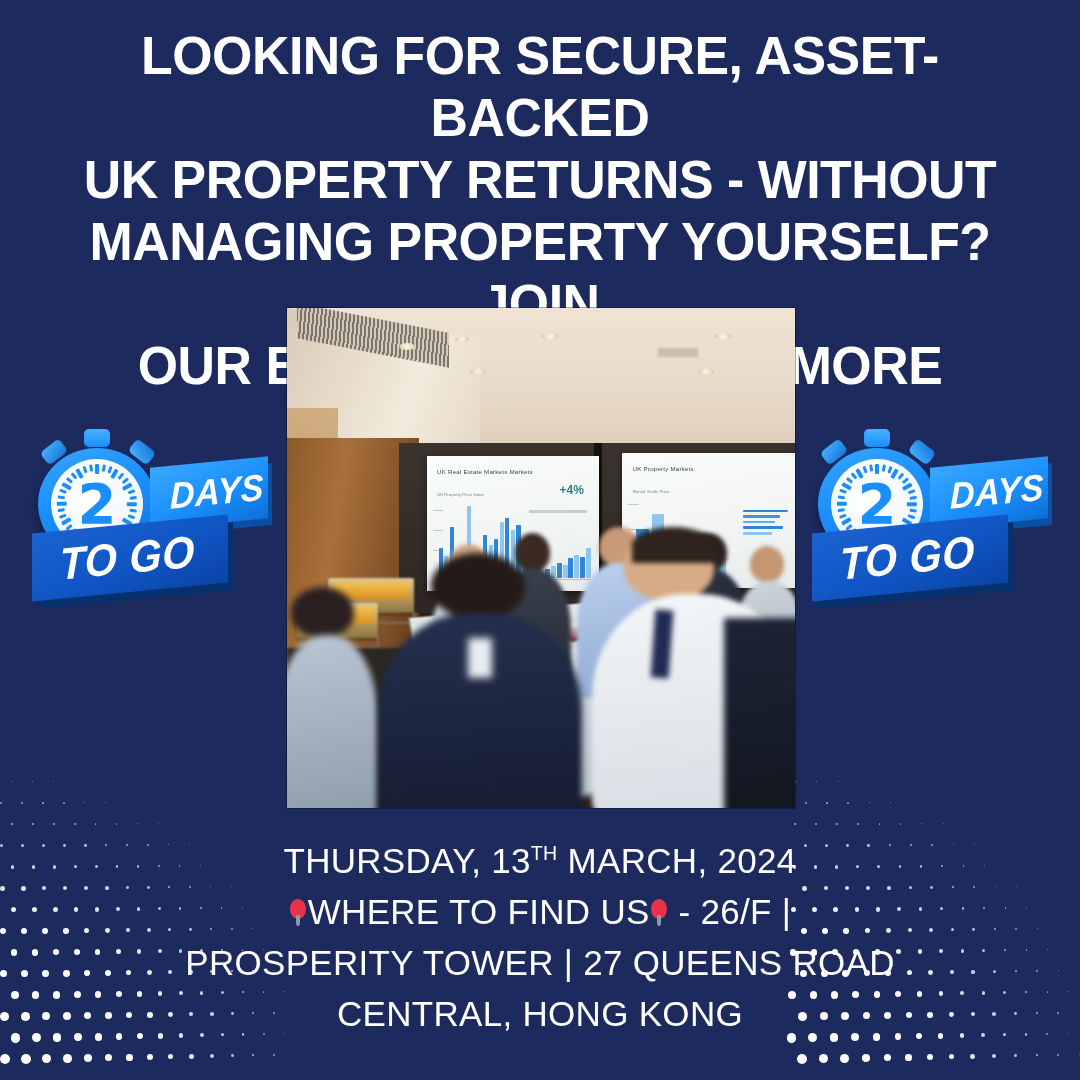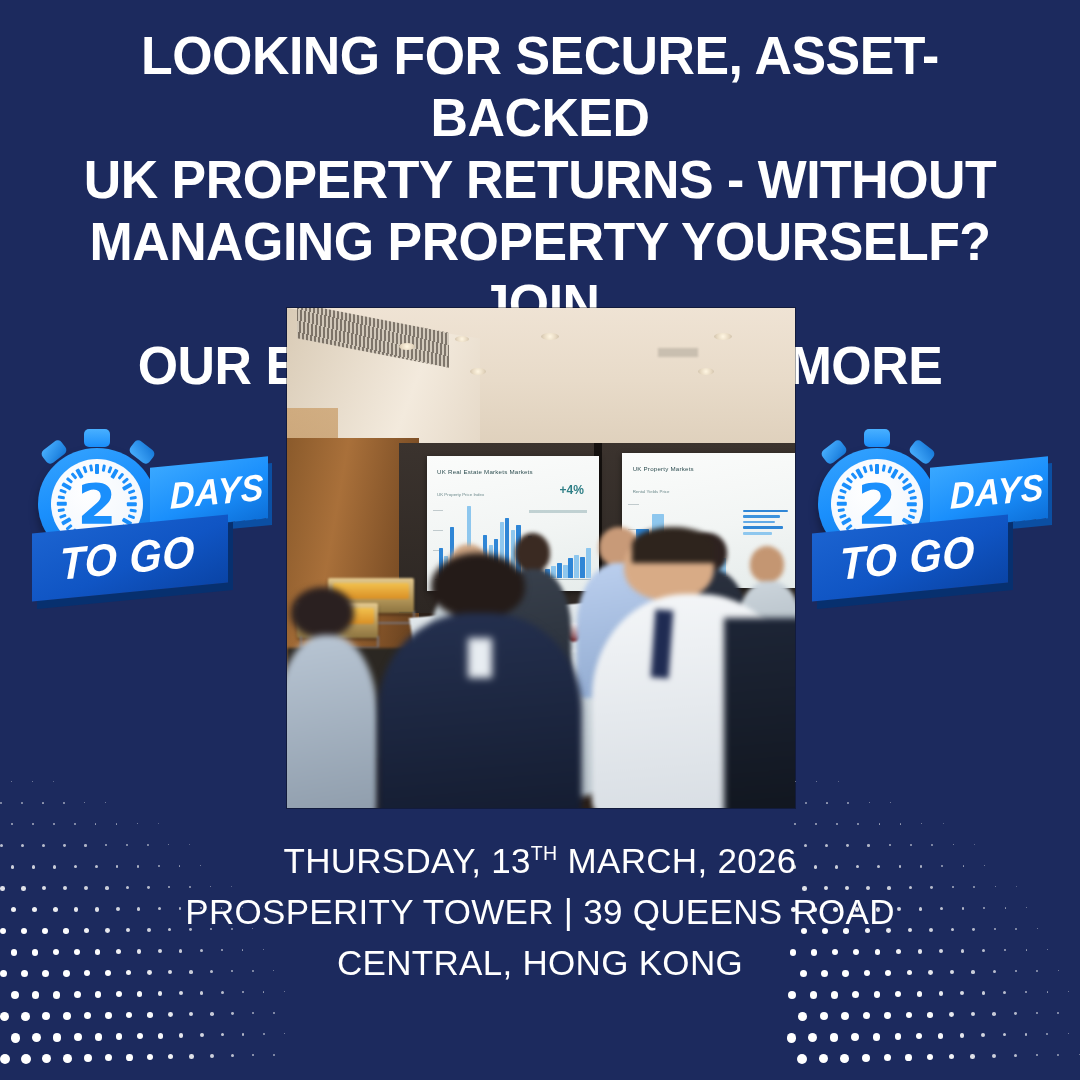--- a/index.html
+++ b/index.html
@@ -758,18 +758,19 @@
       <span style="width: 5.99432px; height: 5.99432px; left: 147.006px; top: 294px; opacity: 1;"></span>
       <span style="width: 6.69395px; height: 6.69395px; left: 125.306px; top: 294px; opacity: 1;"></span>
       <span style="width: 7.39035px; height: 7.39035px; left: 103.61px; top: 294px; opacity: 1;"></span>
       <span style="width: 8.08121px; height: 8.08121px; left: 81.9188px; top: 294px; opacity: 1;"></span>
       <span style="width: 8.76139px; height: 8.76139px; left: 60.2386px; top: 294px; opacity: 1;"></span>
       <span style="width: 9.41707px; height: 9.41707px; left: 38.5829px; top: 294px; opacity: 1;"></span>
       <span style="width: 9.99886px; height: 9.99886px; left: 17.0011px; top: 294px; opacity: 1;"></span>
     </div>
 
   <div class="footer">
-    <span class="ln"><span>THURSDAY, 13</span><sup>TH</sup><span> MARCH, 2026</span></span>
-    <span class="ln">PROSPERITY TOWER | 39 QUEENS ROAD</span>
+    <span class="ln"><span>THURSDAY, 13</span><sup>TH</sup><span> MARCH, 2024</span></span>
+    <span class="ln"><i class="pin"></i><span>WHERE TO FIND US</span><i class="pin"></i><span> - 26/F |</span></span>
+    <span class="ln">PROSPERITY TOWER | 27 QUEENS ROAD</span>
     <span class="ln">CENTRAL, HONG KONG</span>
   </div>
 
 </div>
 
 </body></html>

